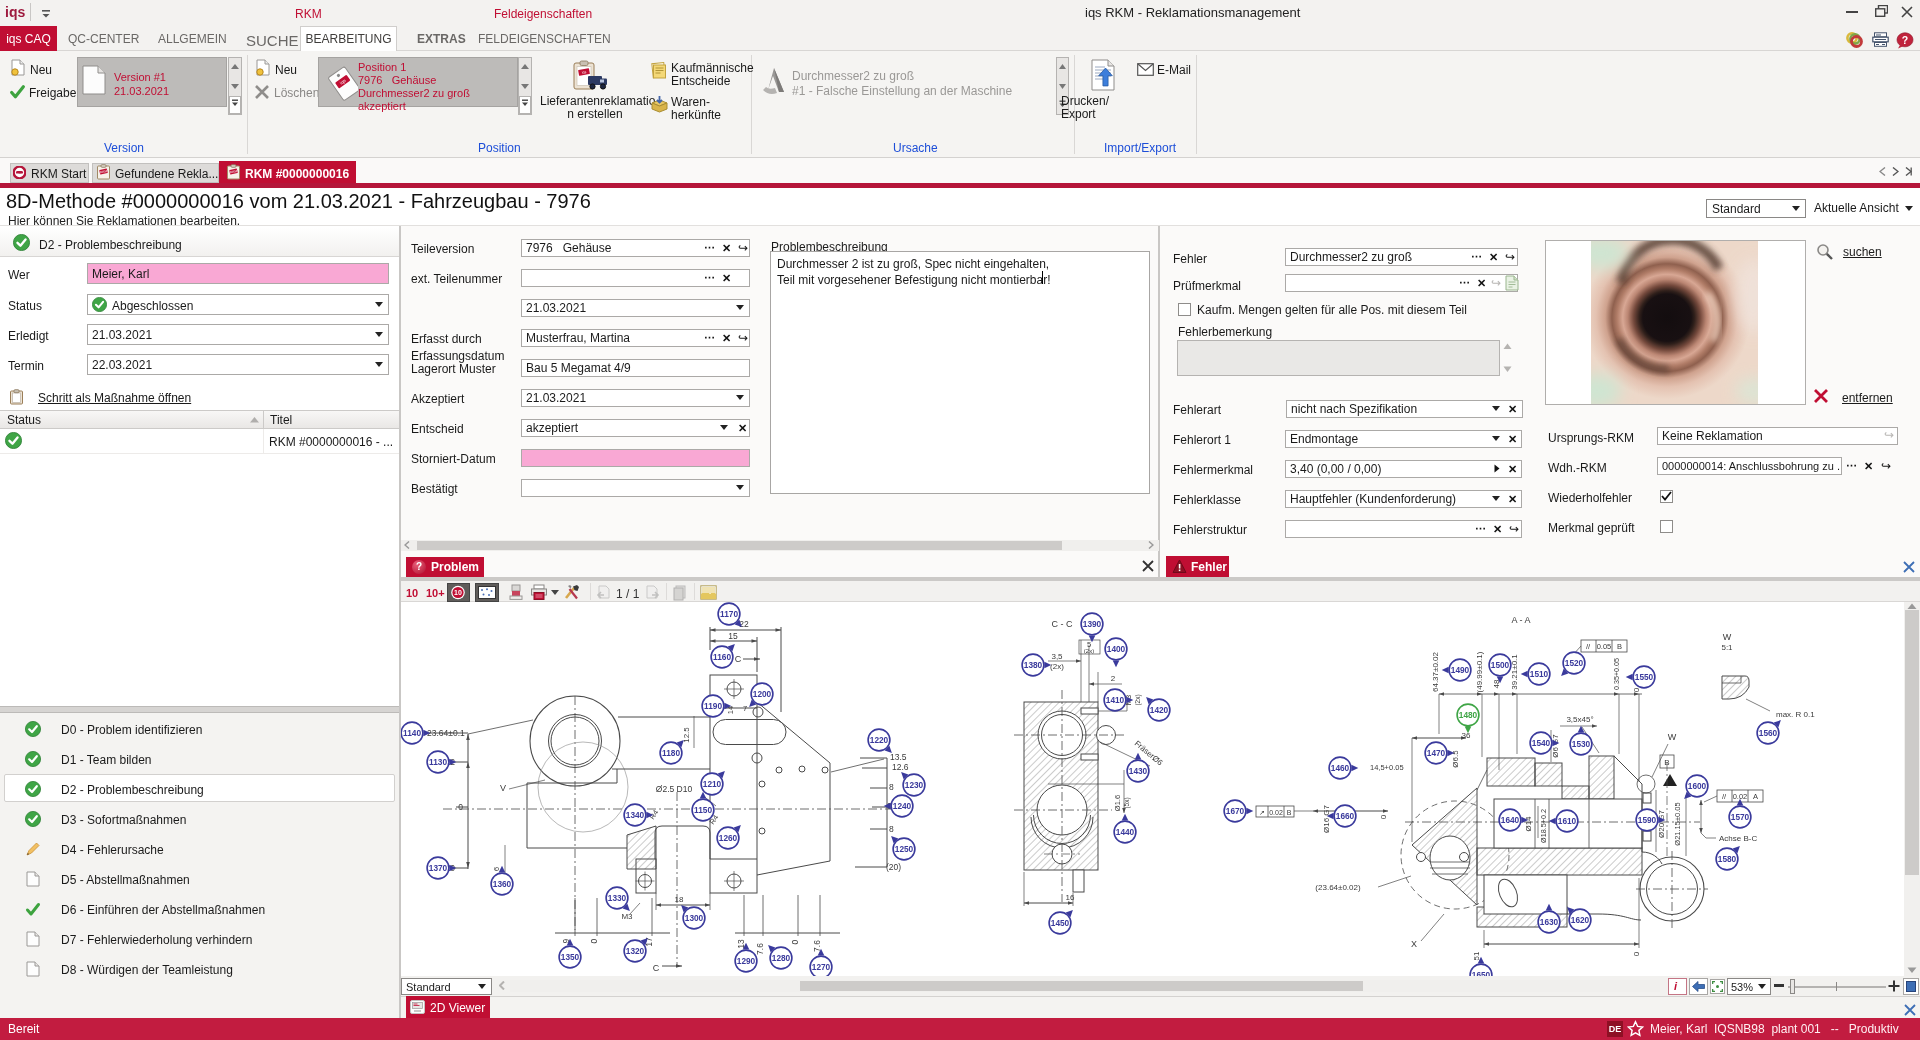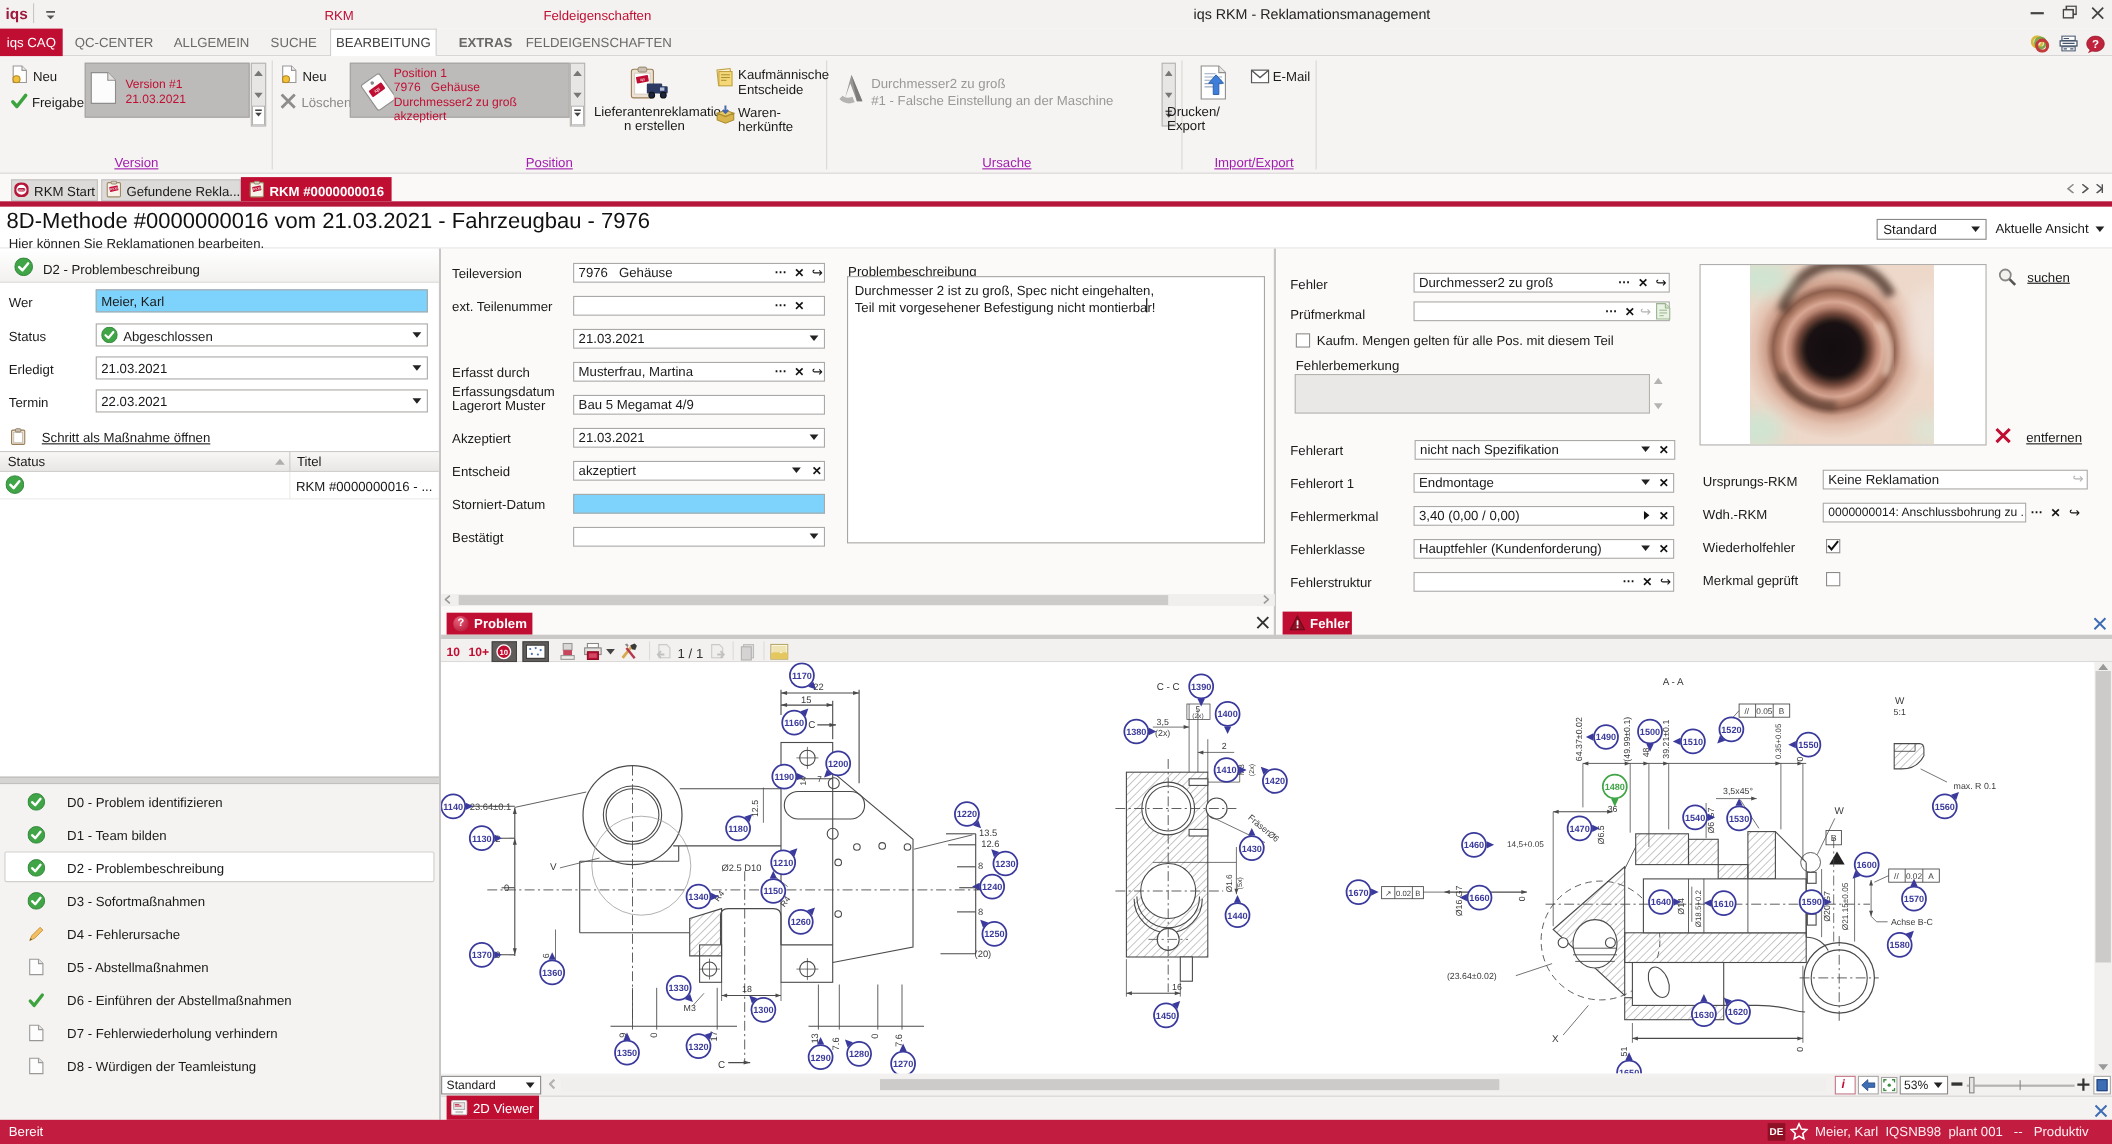--- a/index.html
+++ b/index.html
@@ -2,28 +2,28 @@
 <html><head><meta charset="utf-8"><title>iqs RKM - Reklamationsmanagement</title><style>
 html,body{margin:0;padding:0;}
 body{width:1920px;height:1040px;position:relative;overflow:hidden;
  font-family:"Liberation Sans",sans-serif;background:#fff;color:#1a1a1a;
  -webkit-font-smoothing:antialiased;}
 .abs{position:absolute;}
 .t11{font-size:11px;} .t12{font-size:12px;}
 .red{color:#C00E33;}
 .inp{position:absolute;background:#fff;border:1px solid #ABA9A7;font-size:12px;color:#1a1a1a;
  display:flex;align-items:center;padding:0 4px;box-sizing:border-box;white-space:nowrap;overflow:hidden;}
-.inp.dis{background:#7dd3fc;}
+.inp.dis{background:#f9a8d4;}
 .dots{font-weight:700;font-size:11px;letter-spacing:1px;color:#111;}
 .xx{font-weight:700;font-size:11px;color:#111;}
 .redo{font-size:12px;color:#111;}
 .redo.gray{color:#b8b6b4;}
 .arr{width:0;height:0;border-left:4px solid transparent;border-right:4px solid transparent;border-top:5px solid #222;}
 .lbl{position:absolute;font-size:12px;color:#1a1a1a;white-space:nowrap;}
-.grp-lbl{position:absolute;font-size:12px;color:#a21caf;white-space:nowrap;text-decoration:underline;}
+.grp-lbl{position:absolute;font-size:12px;color:#1d4ed8;white-space:nowrap;}
 .badge{position:absolute;background:#C00E33;color:#fff;display:flex;align-items:center;font-size:12px;font-weight:700;}
 .cb{position:absolute;width:13px;height:13px;background:#fff;border:1px solid #8e8c8a;box-sizing:border-box;}
 .link{text-decoration:underline;color:#1a1a1a;font-size:12px;position:absolute;white-space:nowrap;}
 </style></head><body>
 <div class="abs" style="left:0;top:0;width:1920px;height:26px;background:#F3F2F0;"></div>
 <div class="abs" style="left:5px;top:4px;font-size:14px;font-weight:700;color:#9E1A3E;">iqs</div>
 <div class="abs" style="left:30px;top:3px;width:1px;height:18px;background:#c9c7c5;"></div>
 <svg class="abs" style="left:40px;top:8px" width="12" height="10" viewBox="0 0 12 10">
     <rect x="2" y="2" width="8" height="1.6" fill="#555"></rect>
     <path d="M2.5,6 h7 l-3.5,3.5 z" fill="#555"></path>
@@ -36,21 +36,21 @@
     <rect x="3.5" y="0.5" width="9" height="7.5" fill="none" stroke="#444" stroke-width="1.4"></rect>
     <rect x="0.7" y="3.8" width="9" height="7.5" fill="#f3f2f0" stroke="#444" stroke-width="1.4"></rect>
   </svg>
 <svg class="abs" style="left:1901px;top:6px" width="12" height="12" viewBox="0 0 12 12">
     <path d="M1,1 L11,11 M11,1 L1,11" stroke="#444" stroke-width="1.6"></path>
   </svg>
 <div class="abs" style="left:0;top:26px;width:1920px;height:25px;background:#F3F2F0;border-bottom:1px solid #D8D6D4;box-sizing:border-box;"></div>
 <div class="abs" style="left:0;top:26px;width:57px;height:26px;background:#C00E33;color:#fff;font-size:12px;display:flex;align-items:center;justify-content:center;">iqs CAQ</div>
 <div class="abs" style="left:68px;top:32px;font-size:12px;color:#6a6866;">QC-CENTER</div>
 <div class="abs" style="left:158px;top:32px;font-size:12px;color:#6a6866;">ALLGEMEIN</div>
-<div class="abs" style="left:246px;top:32px;font-size:12px;color:#6a6866;">SUCHE</div>
+<div class="abs" style="left:246px;top:32px;font-size:15px;color:#6a6866;">SUCHE</div>
 <div class="abs" style="left:417px;top:32px;font-size:12px;color:#6a6866;font-weight:bold;">EXTRAS</div>
 <div class="abs" style="left:478px;top:32px;font-size:12px;color:#6a6866;">FELDEIGENSCHAFTEN</div>
 <div class="abs" style="left:300px;top:26px;width:97px;height:25px;background:#fff;border:1px solid #D0CECC;border-bottom:none;box-sizing:border-box;color:#3f3d3b;font-size:12px;display:flex;align-items:center;justify-content:center;">BEARBEITUNG</div>
 <div class="abs" style="left:0;top:51px;width:1920px;height:107px;background:#F5F4F2;border-bottom:1px solid #D4D2D0;box-sizing:border-box;"></div>
 <div class="abs" style="left:247px;top:55px;width:1px;height:99px;background:#D9D7D5;"></div>
 <div class="abs" style="left:751px;top:55px;width:1px;height:99px;background:#D9D7D5;"></div>
 <div class="abs" style="left:1074px;top:55px;width:1px;height:99px;background:#D9D7D5;"></div>
 <div class="abs" style="left:1196px;top:55px;width:1px;height:99px;background:#D9D7D5;"></div>
 <svg class="abs" style="left:10px;top:59px" width="16" height="17" viewBox="0 0 16 17">
     <path d="M2,1 h8 l4,4 v11 h-12 z" fill="#fff" stroke="#9a9896"></path>

